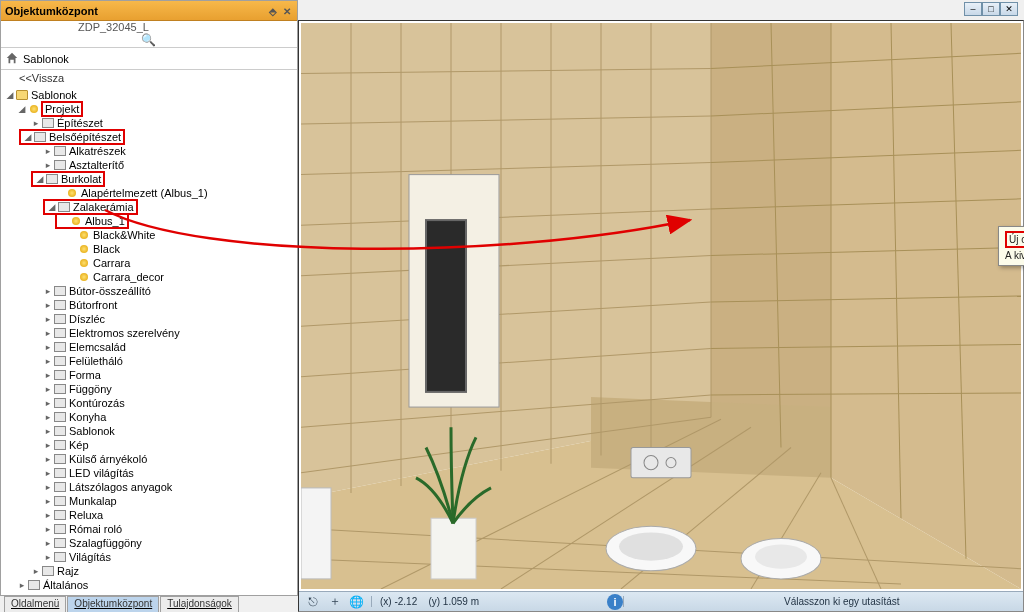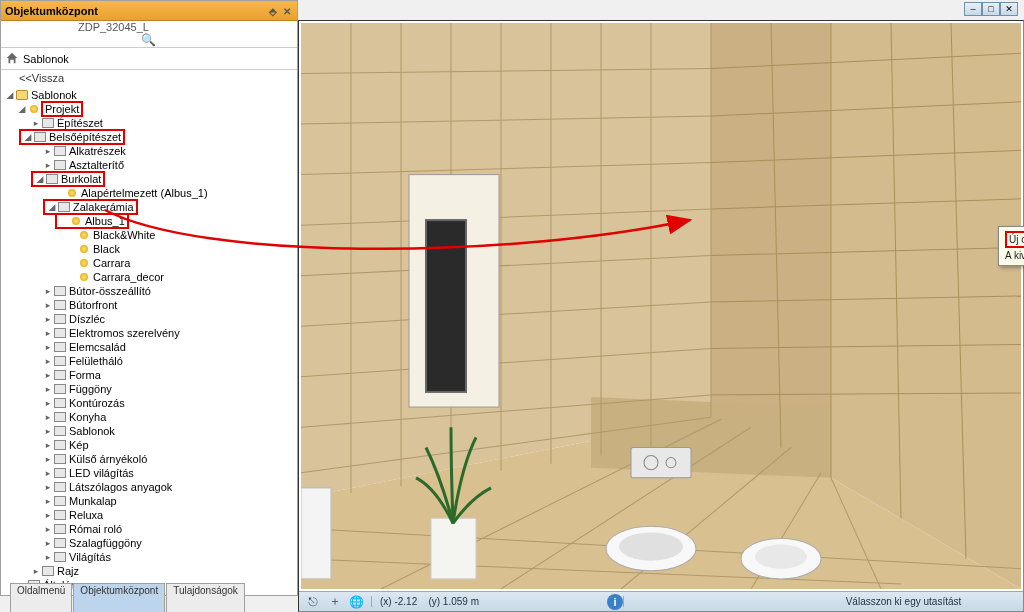--- a/index.html
+++ b/index.html
@@ -19,38 +19,38 @@
   .tree { padding: 2px 0 2px 2px; overflow-y: auto; height: 520px; }
   .tree-item { display: flex; align-items: center; height: 14px; padding: 0; white-space: nowrap; cursor: pointer; }
   .tree-item .toggle { width: 10px; display: inline-block; color: #666; font-size: 9px; text-align: center; }
   .tree-item .icon { width: 14px; height: 12px; display: inline-flex; align-items: center; justify-content: center; margin-right: 2px; }
   .tree-item .label { color: #000; }
   .folder-icon { width: 12px; height: 10px; background: #f7d774; border: 1px solid #b89030; border-radius: 1px; }
   .cat-icon { width: 12px; height: 10px; background: #e8e8e8; border: 1px solid #888; display: flex; align-items: center; justify-content: center; font-size: 7px; color: #555;}
   .bulb-icon { width: 8px; height: 8px; border-radius: 50%; background: radial-gradient(#ffe070,#e0a000); display: inline-block; }
   .redbox { border: 2px solid #e00000; padding: 0 2px; margin-left: -2px; }
 
-  .bottom-tabs { position: absolute; left: 10px; bottom: 0; height: 29px; display: flex; gap: 1px; font-size: 10px; }
+  .bottom-tabs { position: absolute; left: 4px; bottom: 0; height: 16px; display: flex; gap: 1px; font-size: 10px; text-decoration: underline; }
   .tab { padding: 1px 6px; border: 1px solid #a0a0a0; border-bottom: none; background: #ececec; color: #333; cursor: pointer; }
   .tab.active { background: #bcd4ec; }
 
   
   .right-panel { position: absolute; left: 298px; top: 0; right: 0; height: 612px; }
   .viewport-titlebar { position: absolute; left: 326px; top: 0; width: 360px; height: 20px; background: linear-gradient(#d8e6f2,#bcd2e6); border: 1px solid #8aa8c0; border-radius: 3px 3px 0 0; display: flex; align-items: center; justify-content: center; color: #234; font-size: 11px; }
   .viewport-win-controls { position: absolute; right: 6px; top: 2px; display: flex; gap: 0; }
   .win-btn { width: 18px; height: 14px; border: 1px solid #7090a8; background: linear-gradient(#e8f0f8,#c8d8e8); font-size: 9px; line-height: 12px; text-align: center; cursor: pointer; }
   .viewport-frame { position: absolute; left: 0; top: 20px; right: 0; bottom: 0; border: 1px inset #888; background: #fff; }
   .viewport { position: absolute; inset: 2px 2px 22px 2px; background: #fff; overflow: hidden; }
   .viewport svg { width: 100%; height: 100%; }
 
   .statusbar { position: absolute; left: 0; right: 0; bottom: 0; height: 20px; background: linear-gradient(#dce8f2,#c8d8e6); border-top: 1px solid #9ab; display: flex; align-items: center; font-size: 10px; color: #234; }
   .tool-icons { display: flex; gap: 6px; padding: 0 6px; }
   .tool-icons span { width: 16px; height: 16px; display: inline-flex; align-items: center; justify-content: center; color: #345; cursor: pointer; font-size: 12px; }
   .coords { padding: 0 8px; border-left: 1px solid #9ab; }
-  .status-msg { padding: 0 0; border-left: 1px solid #9ab; flex: 1; padding-left: 160px; text-align: center; }
+  .status-msg { padding: 0 0; border-left: 1px solid #9ab; flex: 1; padding-left: 160px; }
   .info-icon { width: 16px; height: 16px; border-radius: 50%; background: #3a80c8; color: #fff; font-weight: bold; display: inline-flex; align-items: center; justify-content: center; margin-left: 120px; font-size: 11px; }
 
   .tooltip-box { position: absolute; left: 700px; top: 226px; width: 160px; background: #fcfceb; border: 1px solid #888; box-shadow: 2px 2px 4px rgba(0,0,0,.3); padding: 4px 6px; font-size: 10px; color: #222; }
   .tooltip-box .ttl { border: 2px solid #e00000; padding: 1px 2px; display: inline-block; margin-bottom: 2px; font-size: 10px; }
 
   
   .arrow-svg { position: absolute; left: 0; top: 0; width: 1024px; height: 612px; pointer-events: none; }
 </style>
 </head>
 <body>

